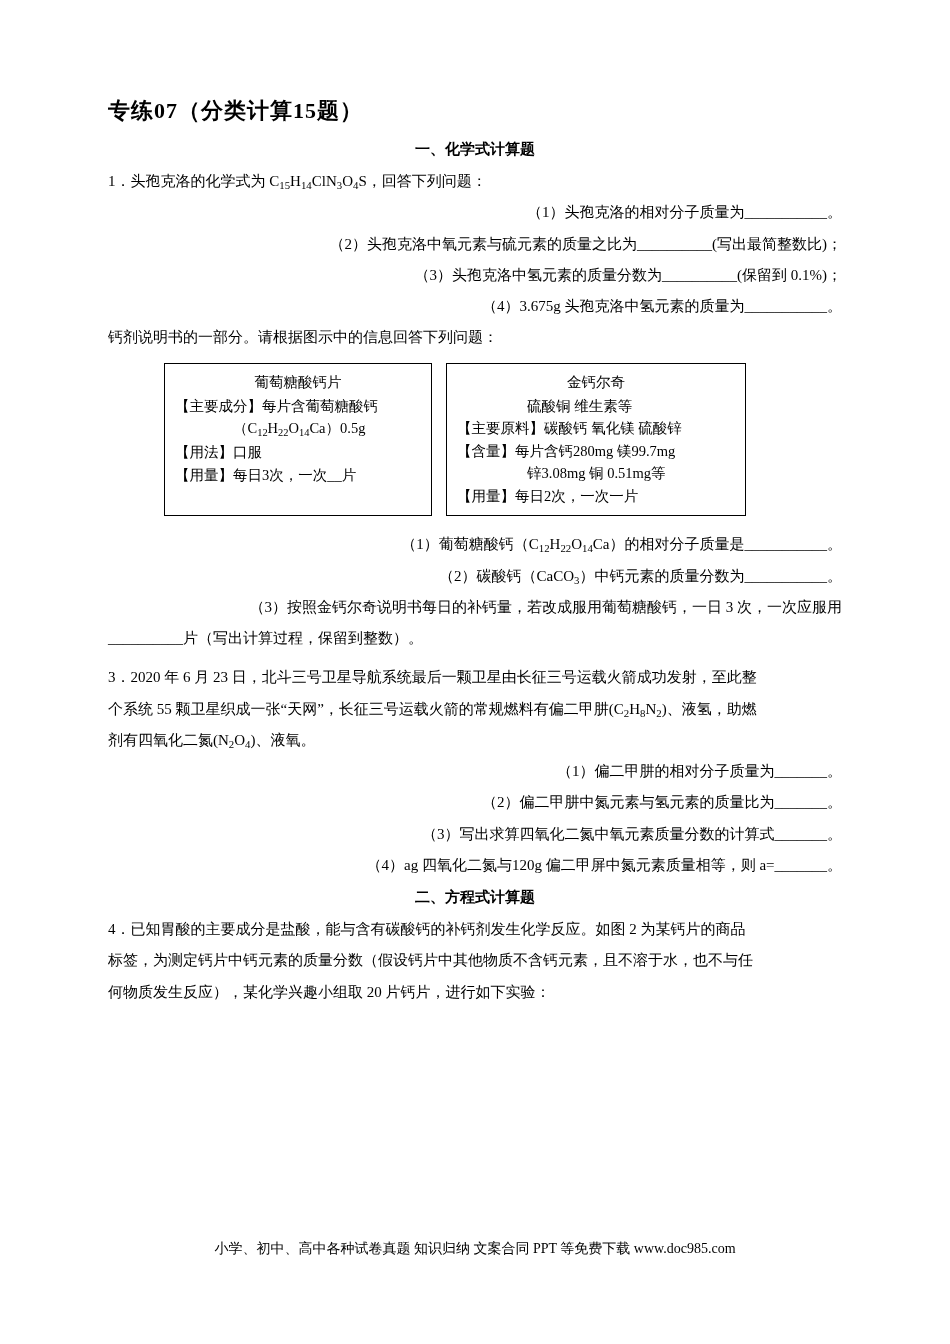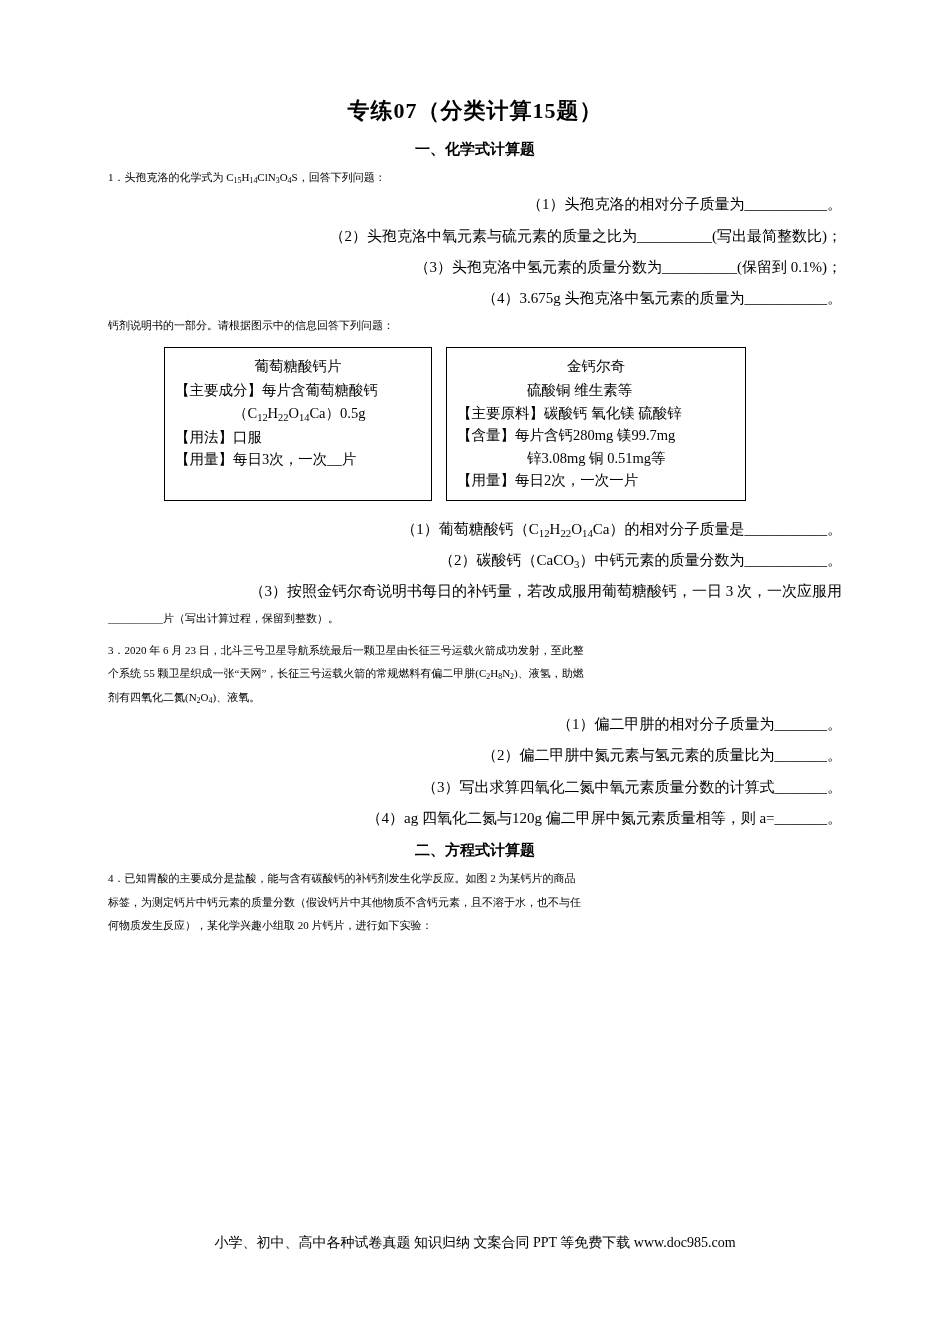--- a/index.html
+++ b/index.html
@@ -23,34 +23,33 @@
   }
   .title1 {
     text-align: center;
     font-size: 22px;
     font-weight: bold;
     font-family: "Liberation Serif", serif;
     letter-spacing: 1px;
     margin: 0 0 16px 0;
   }
   .title2 {
-    text-align: center;
     font-size: 22px;
     font-weight: bold;
     letter-spacing: 1px;
     margin: 0 0 14px 0;
   }
   .section-head {
     text-align: center;
     font-size: 15px;
     font-weight: bold;
     margin: 0 0 8px 0;
   }
   p.q {
-    font-size: 11px;
+    font-size: 15px;
     line-height: 1.95;
     margin: 0 0 2px 0;
     text-align: justify;
   }
   p.sub {
     font-size: 15px;
     line-height: 1.95;
     margin: 0 0 2px 0;
     text-indent: 12px;
     text-align: right;
@@ -76,21 +75,21 @@
     font-weight: normal;
     margin-bottom: 2px;
   }
   .box .line { white-space: nowrap; }
   .box .indent { padding-left: 58px; }
   .box .indent2 { padding-left: 70px; }
   .footer {
     position: absolute;
     left: 0;
     right: 0;
-    bottom: 92px;
+    bottom: 86px;
     text-align: center;
     font-size: 14px;
     color: #000;
     font-family: "Liberation Serif", serif;
   }
 </style>
 </head>
 <body>
 
 <div class="page">

